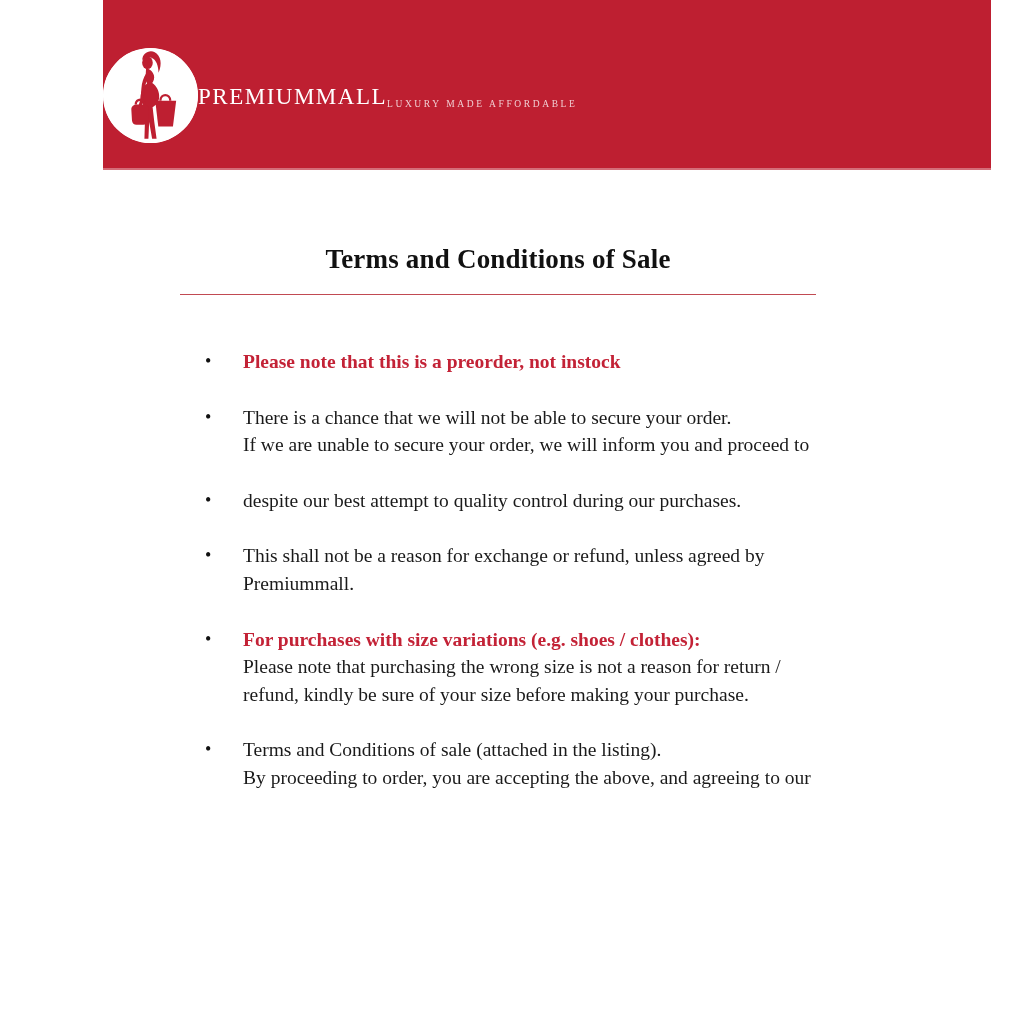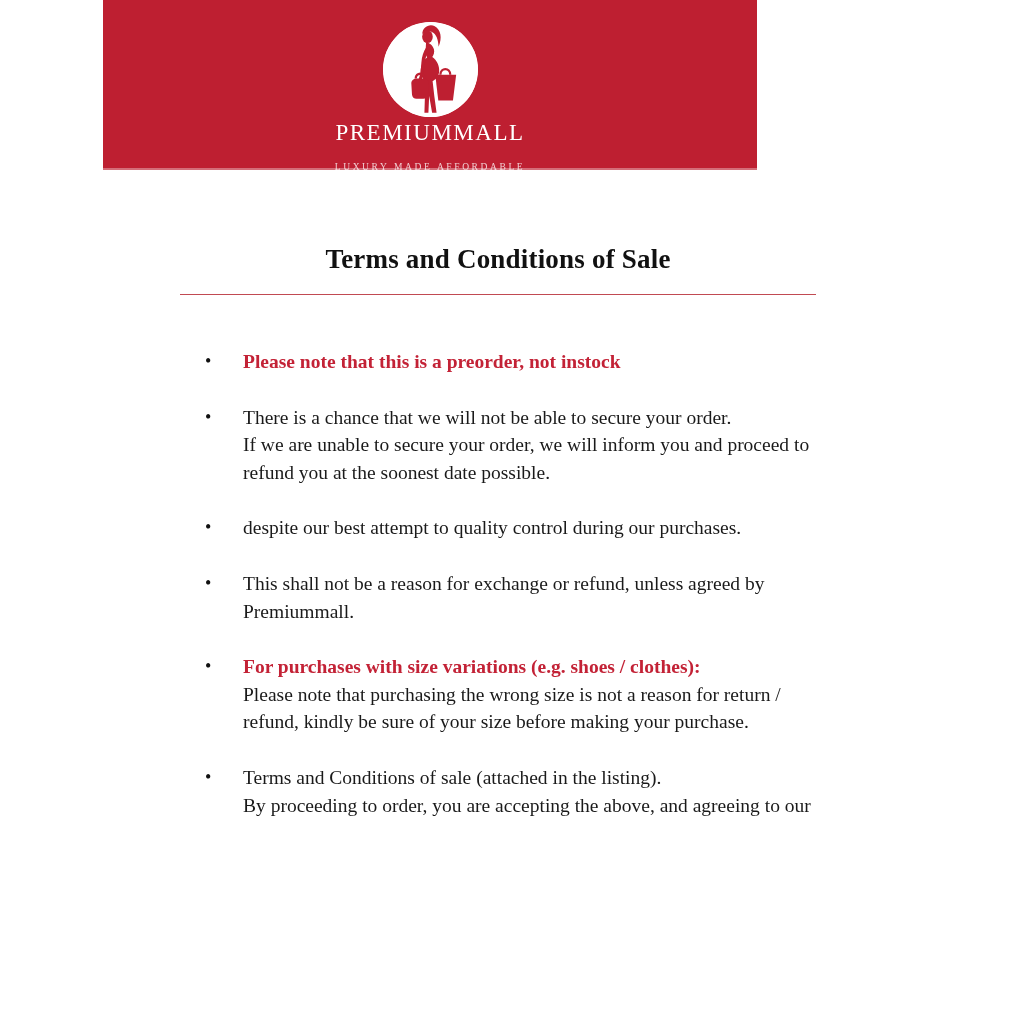--- a/index.html
+++ b/index.html
@@ -6,23 +6,23 @@
     --banner:#be1f31;
     --accent:#c32236;
     --rule:#c14a52;
   }
   *{margin:0;padding:0;box-sizing:border-box;}
   html,body{width:1024px;height:1024px;background:#ffffff;overflow:hidden;}
   body{font-family:"Liberation Serif", serif;color:#1a1a1a;position:relative;}
 
   
   .banner{
-    position:absolute;left:103px;top:0;width:654px;height:170px;
+    position:absolute;left:103px;top:0;width:888px;height:170px;
     background:var(--banner);
-    display:flex;flex-direction:column;align-items:center;
+    display:flex;flex-direction:row;align-items:center;
     padding-top:22px;
     border-bottom:2px solid rgba(255,255,255,0.35);
   }
   .logo-circle{
     width:95px;height:95px;border-radius:50%;background:#ffffff;
     display:flex;align-items:center;justify-content:center;overflow:hidden;
     flex:0 0 auto;
   }
   .logo-circle svg{width:95px;height:95px;display:block;}
   .brand{
@@ -99,21 +99,20 @@
     </div>
   </div>
 
   <div class="bullet">
     <span class="dot">•</span>
     <div class="text">
 
       <div class="body">
             <div class="line">There is a chance that we will not be able to secure your order.</div>
             <div class="line">If we are unable to secure your order, we will inform you and proceed to</div>
-            <div class="line">refund you at the soonest date possible.</div>
           </div>
     </div>
   </div>
 
   <div class="bullet">
     <span class="dot">•</span>
     <div class="text">
 
       <div class="body">
             <div class="line">despite our best attempt to quality control during our purchases.</div>

